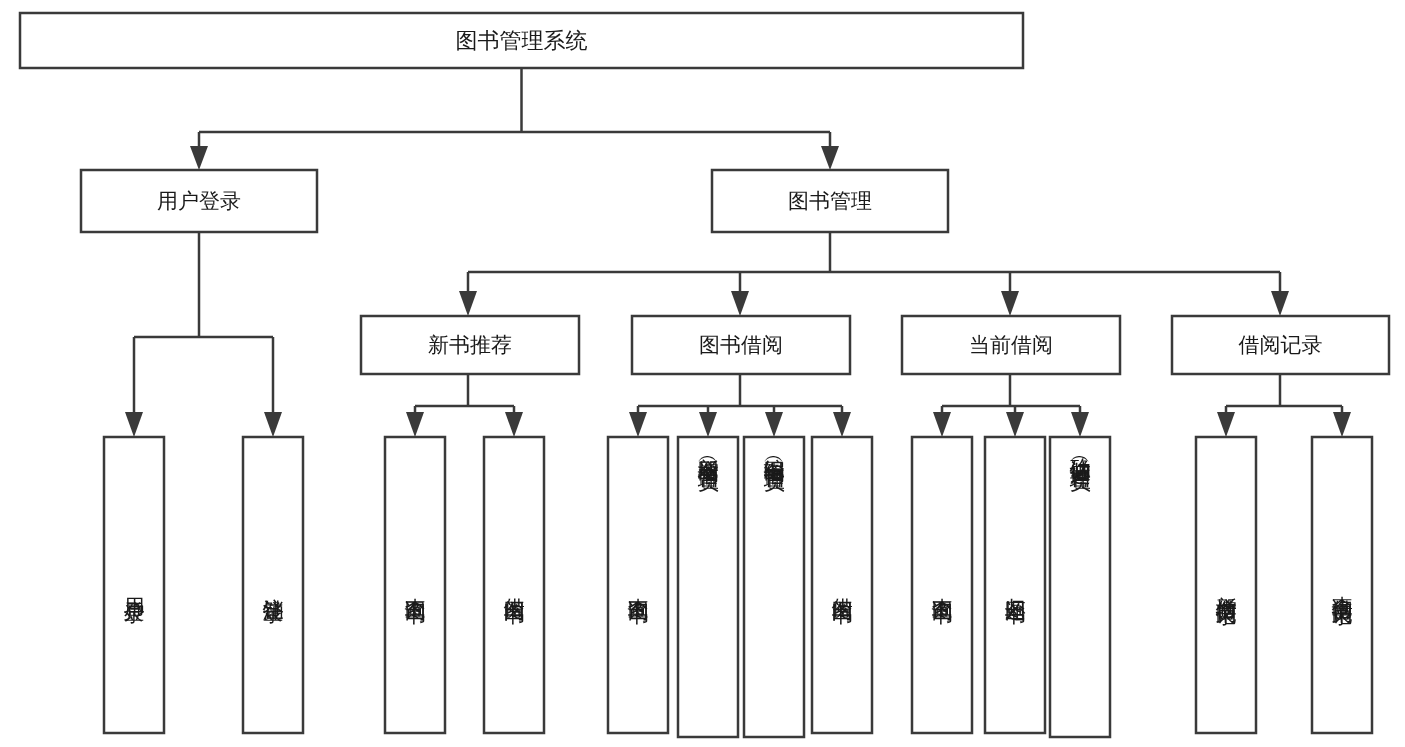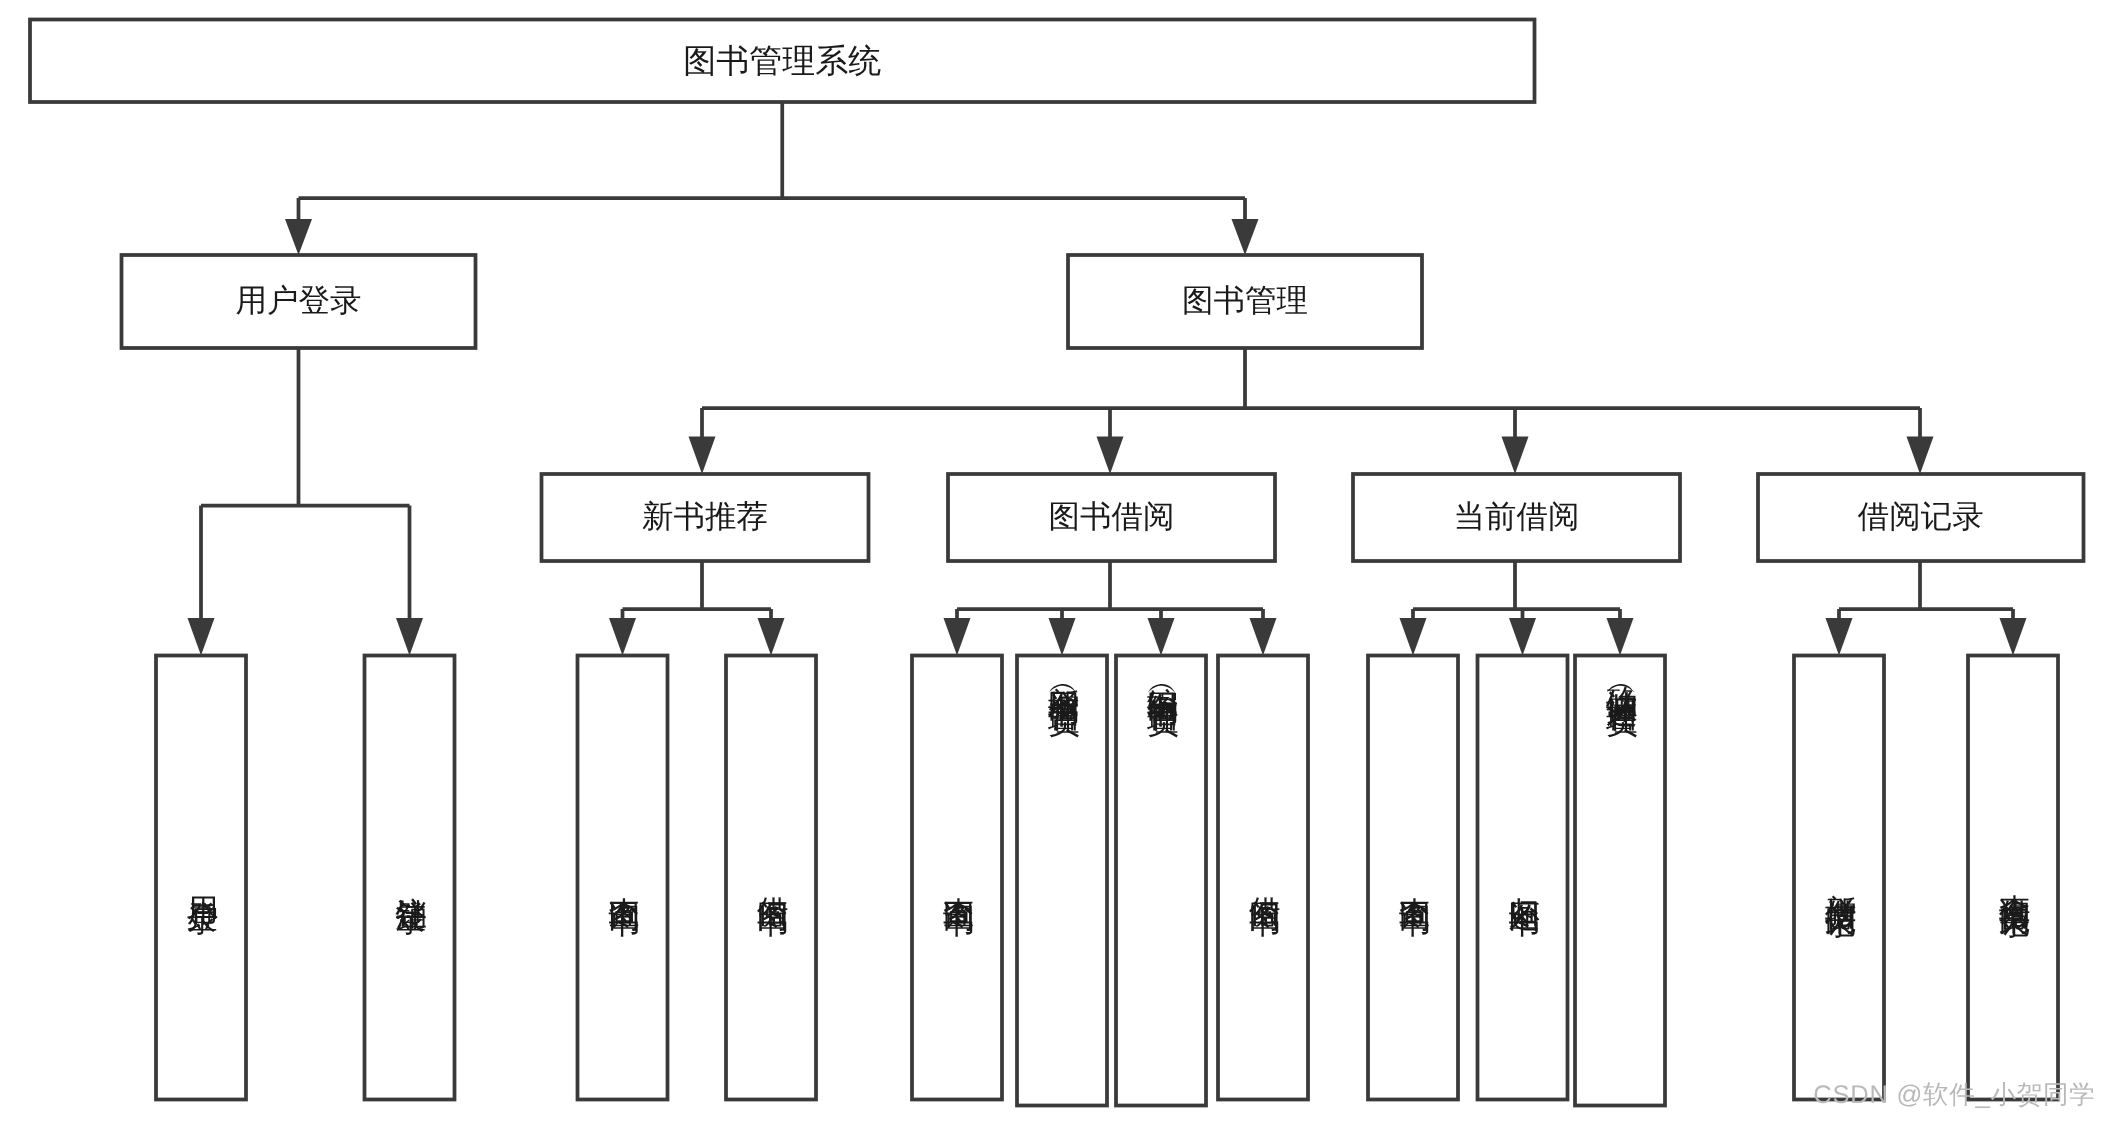--- a/index.html
+++ b/index.html
@@ -273,15 +273,14 @@
   </div>
 
   <div class="leaf-label-wrap" style="left:1196px; top:437px; width:60px; height:296px;">
     <span class="leaf-label">新增借阅记录</span>
   </div>
 
   <div class="leaf-label-wrap" style="left:1312px; top:437px; width:60px; height:296px;">
     <span class="leaf-label">查询借阅记录</span>
   </div>
 
-  <div class="watermark">CSDN @软件_小贺同学</div>
 
 </div>
 
 </body></html>

